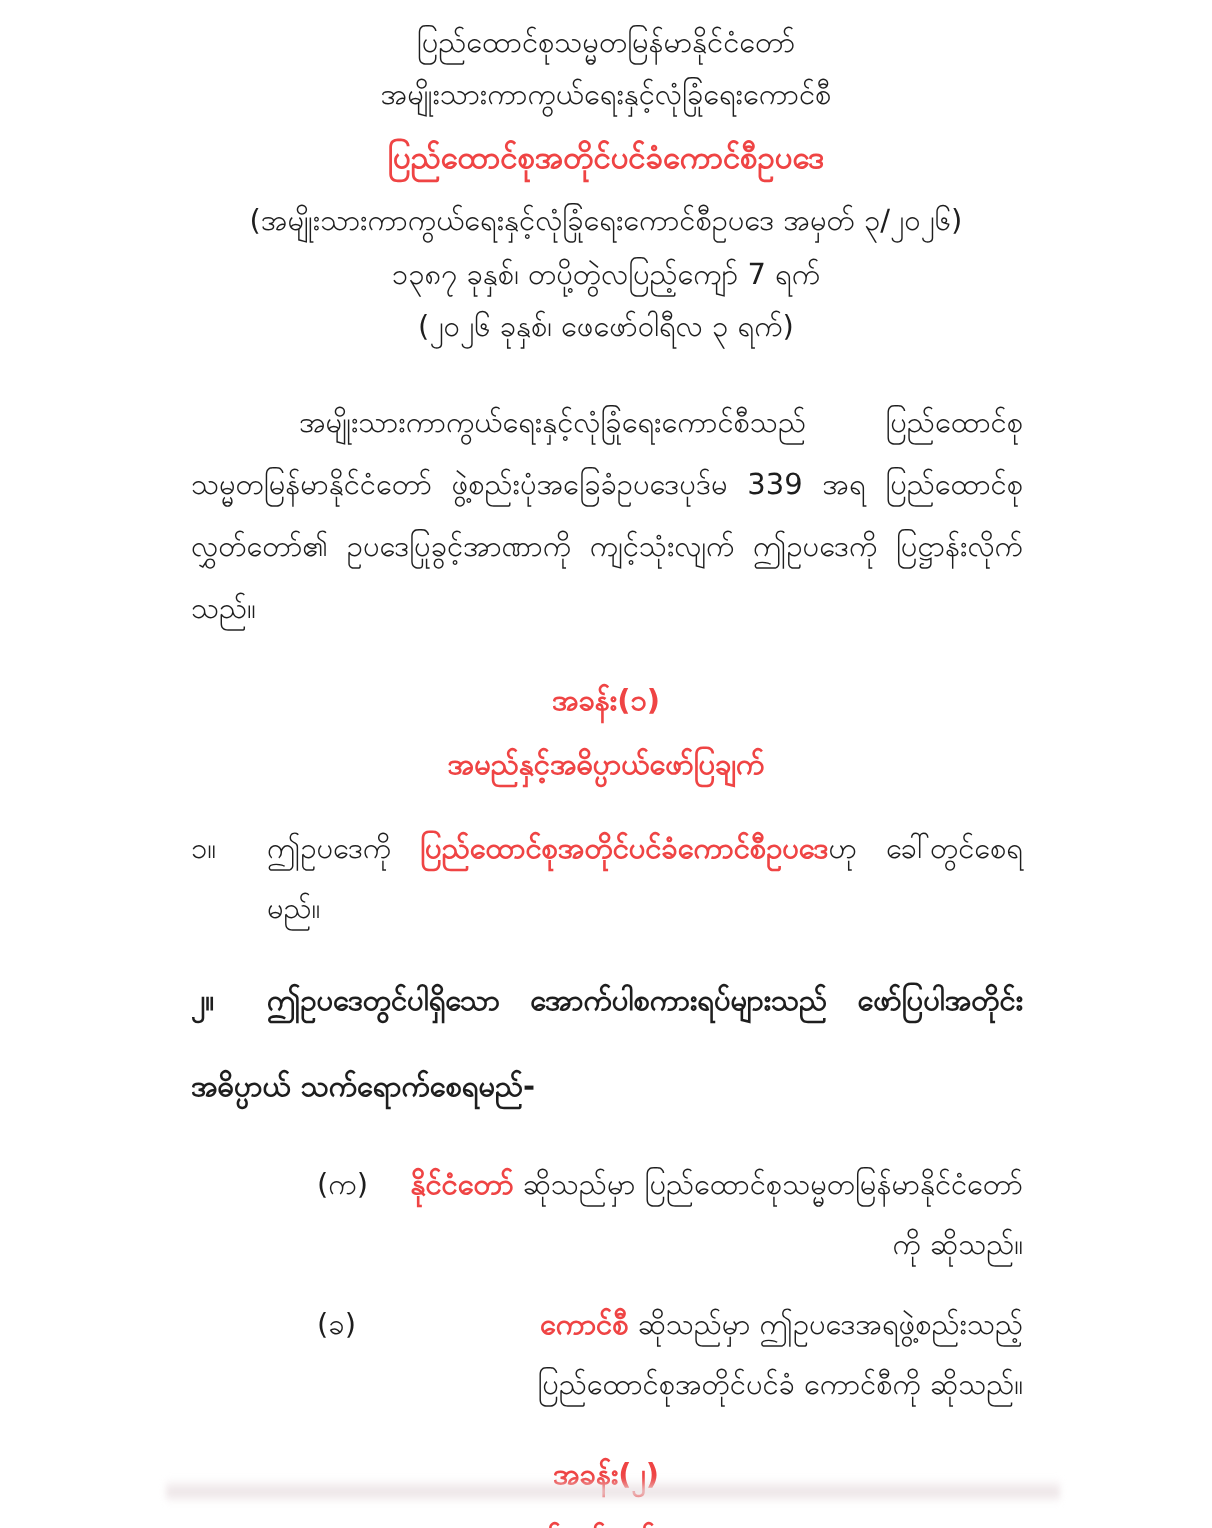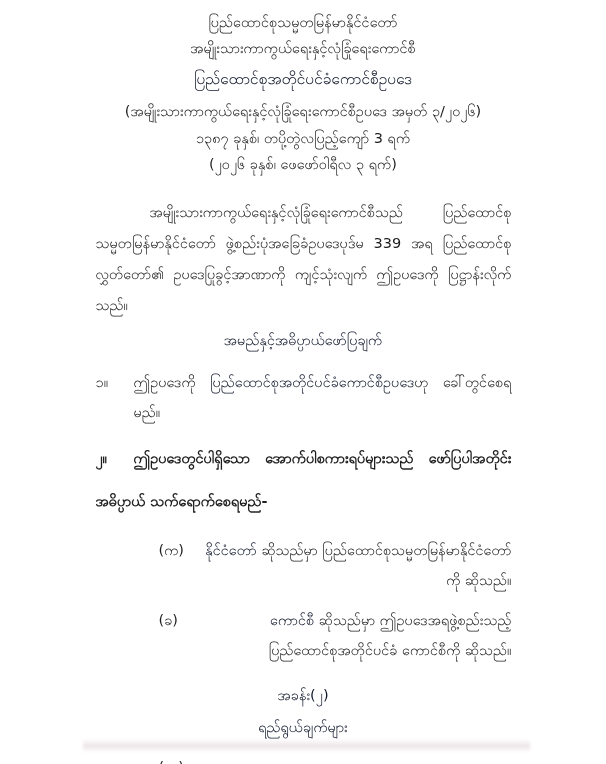--- a/index.html
+++ b/index.html
@@ -8,21 +8,21 @@
     width: 489px;
     height: 764px;
     margin: 0 auto;
     background: #ffffff;
     color: #1e1e1e;
     font-family: "DejaVu Sans", "Liberation Sans", sans-serif;
     font-size: 14.5px;
     overflow: hidden;
   }
   .center { text-align: center; }
-  .bold { font-weight: 400; color: #0f172a; }
+  .bold { font-weight: 700; color: #ef4444; }
 
   .doc-header { padding-top: 9px; }
   .h-line { line-height: 26px; }
   .law-title { font-size: 15.5px; line-height: 30px; margin: 3px 0 2px 0; }
   .num-line { line-height: 28px; margin-top: 3px; }
 
   .preamble {
     margin: 20px 36px 0 37px;
     text-align: justify;
     text-indent: 54px;
@@ -85,26 +85,27 @@
 </head>
 <body>
 
 <div class="page">
 
   <header class="doc-header center">
     <div class="h-line">ပြည်ထောင်စုသမ္မတမြန်မာနိုင်ငံတော်</div>
     <div class="h-line">အမျိုးသားကာကွယ်ရေးနှင့်လုံခြုံရေးကောင်စီ</div>
     <div class="h-line law-title bold">ပြည်ထောင်စုအတိုင်ပင်ခံကောင်စီဥပဒေ</div>
     <div class="num-line">(အမျိုးသားကာကွယ်ရေးနှင့်လုံခြုံရေးကောင်စီဥပဒေ အမှတ်  ၃/၂၀၂၆)</div>
-    <div class="h-line">၁၃၈၇ ခုနှစ်၊ တပို့တွဲလပြည့်ကျော်  3  ရက်</div>
+    <div class="h-line">၁၃၈၇ ခုနှစ်၊ တပို့တွဲလပြည့်ကျော်  7  ရက်</div>
     <div class="h-line">(၂၀၂၆ ခုနှစ်၊  ဖေဖော်ဝါရီလ  ၃  ရက်)</div>
   </header>
 
   <p class="preamble">အမျိုးသားကာကွယ်ရေးနှင့်လုံခြုံရေးကောင်စီသည် ပြည်ထောင်စုသမ္မတမြန်မာနိုင်ငံတော် ဖွဲ့စည်းပုံအခြေခံဥပဒေပုဒ်မ 339 အရ ပြည်ထောင်စုလွှတ်တော်၏ ဥပဒေပြုခွင့်အာဏာကို ကျင့်သုံးလျက် ဤဥပဒေကို ပြဋ္ဌာန်းလိုက်သည်။</p>
 
+  <div class="center chapter-num bold">အခန်း(၁)</div>
   <div class="center chapter-title bold">အမည်နှင့်အဓိပ္ပာယ်ဖော်ပြချက်</div>
 
   <div class="sec">
     <span class="sec-num">၁။</span>
     <span class="sec-body"><span>ဤဥပဒေကို </span><span class="bold">ပြည်ထောင်စုအတိုင်ပင်ခံကောင်စီဥပဒေ</span><span>ဟု ခေါ်တွင်စေရမည်။</span></span>
   </div>
 
   <p class="sec-wrap"><span class="inline-num">၂။</span><span>ဤဥပဒေတွင်ပါရှိသော အောက်ပါစကားရပ်များသည် ဖော်ပြပါအတိုင်း အဓိပ္ပာယ် သက်ရောက်စေရမည်-</span></p>
 
   <div class="def-row first-of-sec">

